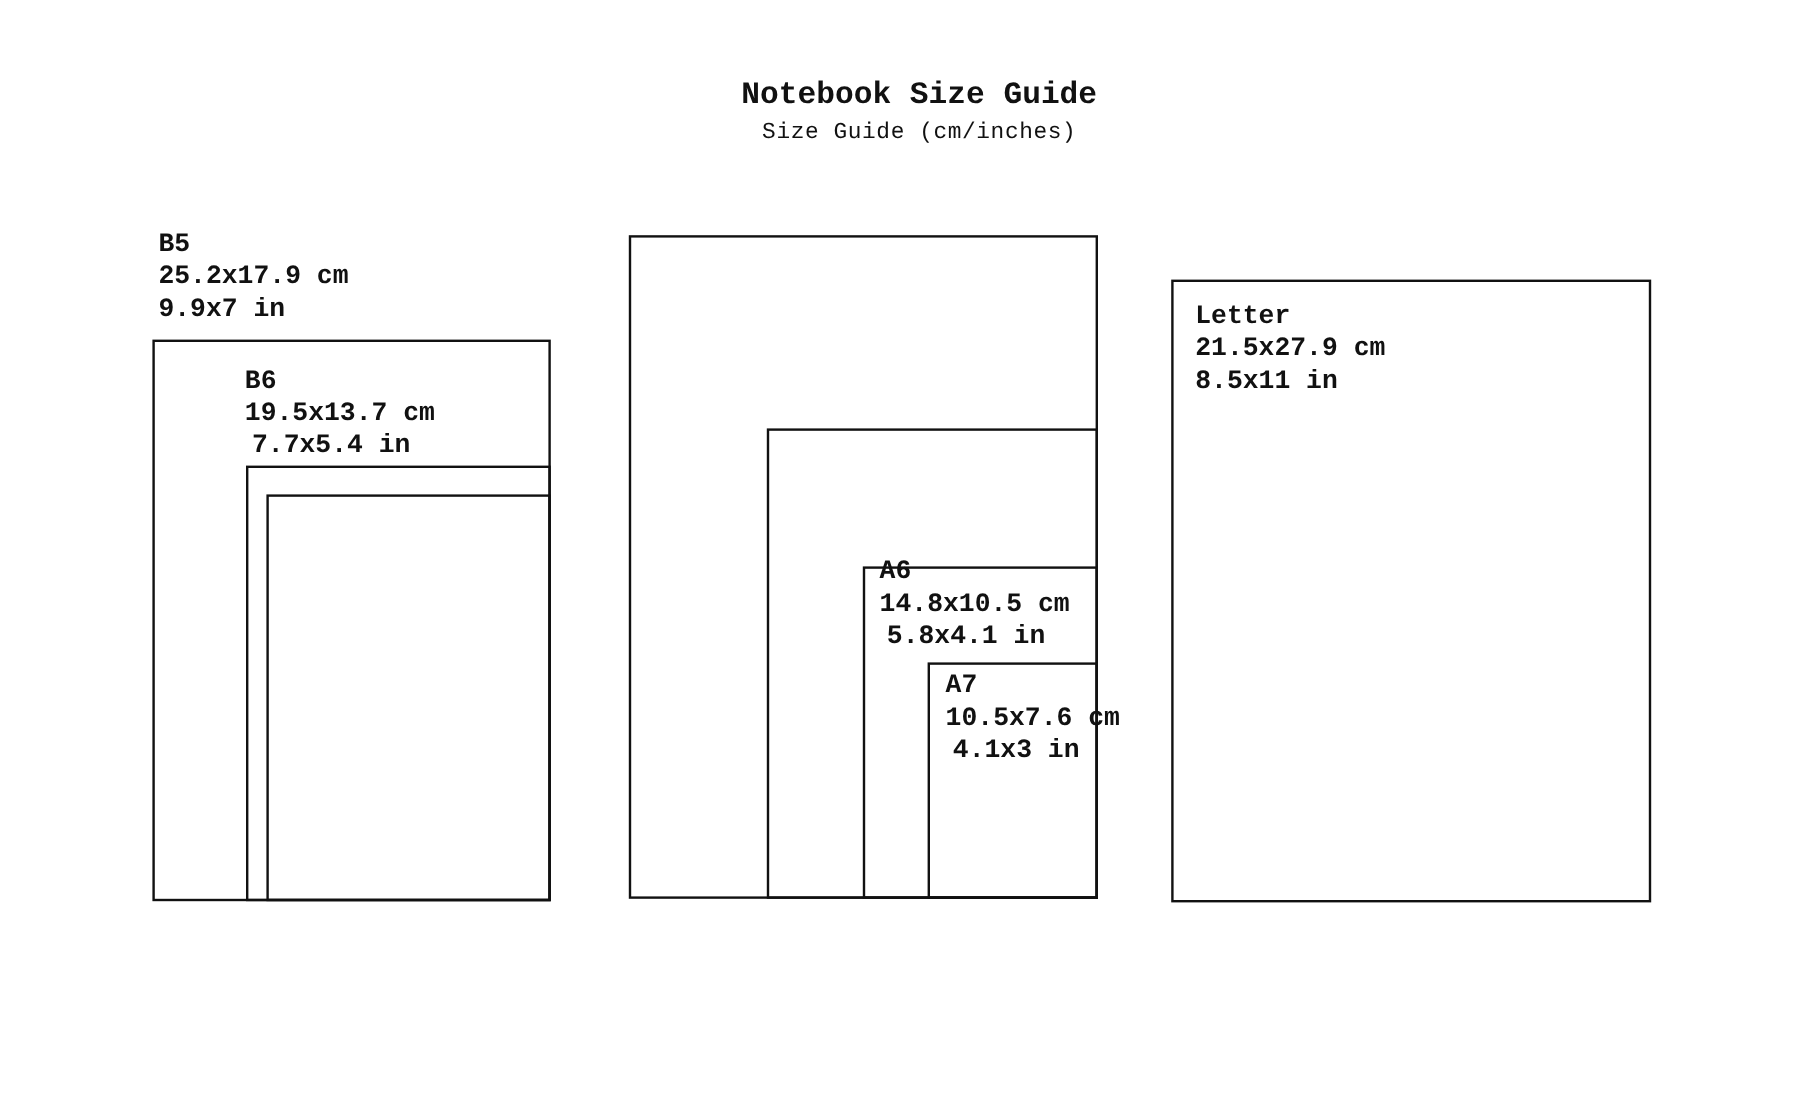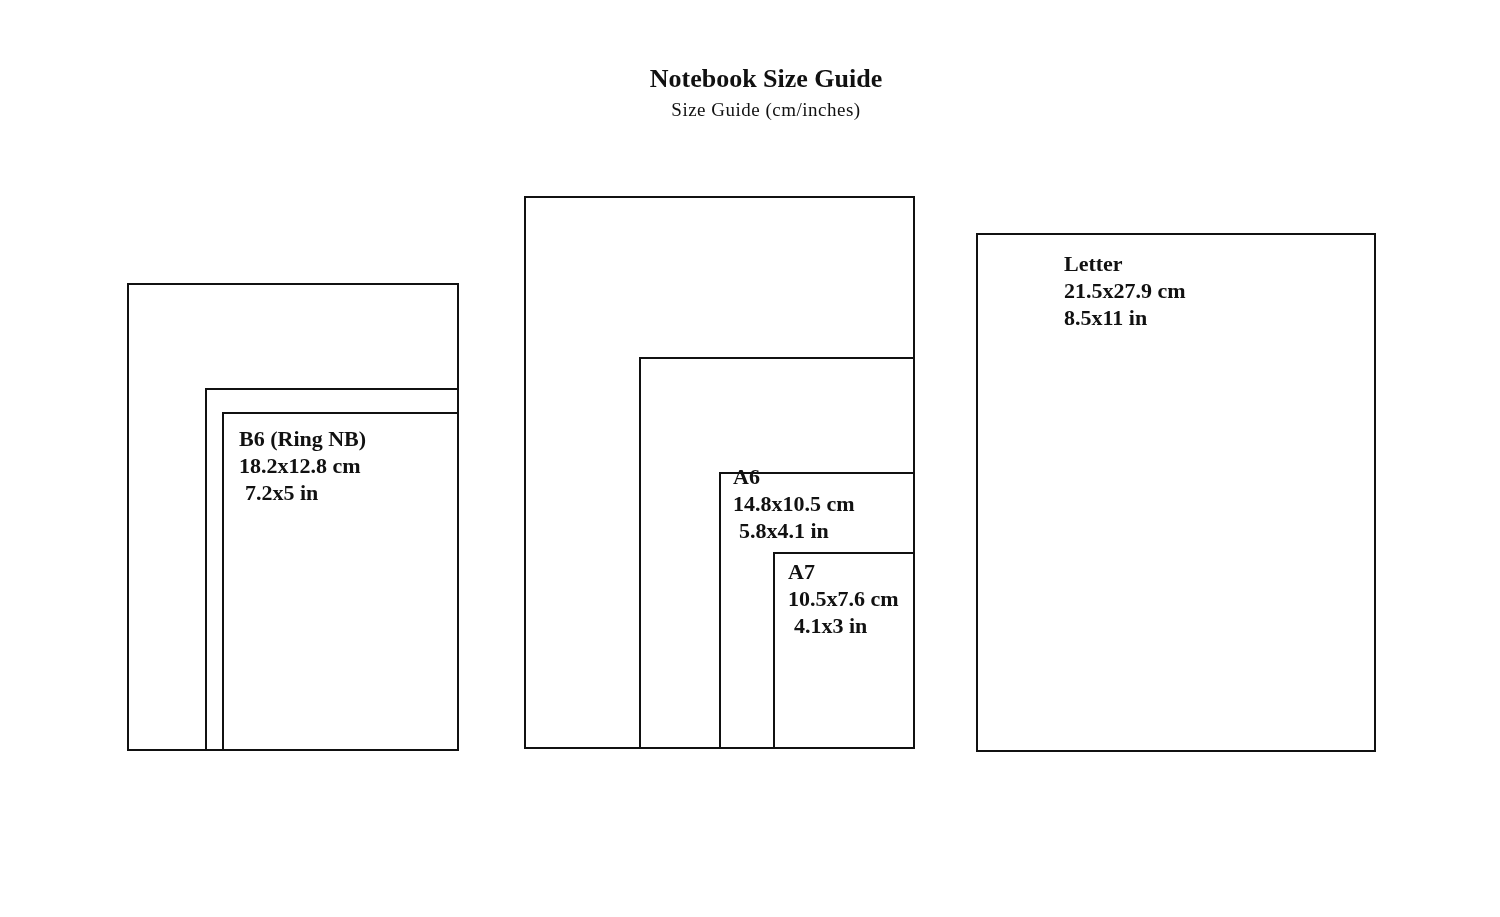--- a/index.html
+++ b/index.html
@@ -5,21 +5,21 @@
   html, body {
     margin: 0;
     padding: 0;
     background: #ffffff;
   }
   .canvas {
     position: relative;
     width: 1500px;
     height: 915px;
     background: #ffffff;
-    font-family: Liberation Serif, serif;
+    font-family: Liberation Mono, monospace;
     color: #111111;
     overflow: hidden;
   }
   .page-title {
     position: absolute;
     top: 64px;
     left: 766px;
     transform: translateX(-50%);
     font-size: 26px;
     font-weight: 700;
@@ -68,48 +68,53 @@
   
   .box-letter { left: 976px; top: 233px; width: 400px; height: 519px; }
 
   .label-b5     { left: 132px;  top: 190px; }
   .label-b6     { left: 204px;  top: 304px; }
   .label-b6ring { left: 239px;  top: 425px; }
   .label-a4     { left: 585px;  top: 208px; }
   .label-a5     { left: 655px;  top: 370px; }
   .label-a6     { left: 733px;  top: 463px; }
   .label-a7     { left: 788px;  top: 558px; }
-  .label-letter { left: 1064px; top: 250px; }
+  .label-letter { left: 996px; top: 250px; }
 </style>
 </head>
 <body>
 
 <div class="canvas">
 
   <div class="page-title">Notebook Size Guide</div>
   <div class="page-subtitle">Size Guide (cm/inches)</div>
 
   <div class="size-box box-b5"></div>
   <div class="size-box box-b6"></div>
   <div class="size-box box-b6ring"></div>
 
   <div class="size-box box-a4"></div>
   <div class="size-box box-a5"></div>
   <div class="size-box box-a6"></div>
   <div class="size-box box-a7"></div>
 
   <div class="size-box box-letter"></div>
 
+  <div class="size-label label-b5">
+    <div>B5</div>
+    <div>25.2x17.9 cm</div>
+    <div>9.9x7 in</div>
+  </div>
 
+  <div class="size-label label-b6">
+    <div>B6</div>
+    <div>19.5x13.7 cm</div>
+    <div class="indent">7.7x5.4 in</div>
+  </div>
 
-  <div class="size-label label-b6ring">
-    <div>B6 (Ring NB)</div>
-    <div>18.2x12.8 cm</div>
-    <div class="indent">7.2x5 in</div>
-  </div>
 
 
 
   <div class="size-label label-a6">
     <div>A6</div>
     <div>14.8x10.5 cm</div>
     <div class="indent">5.8x4.1 in</div>
   </div>
 
   <div class="size-label label-a7">

